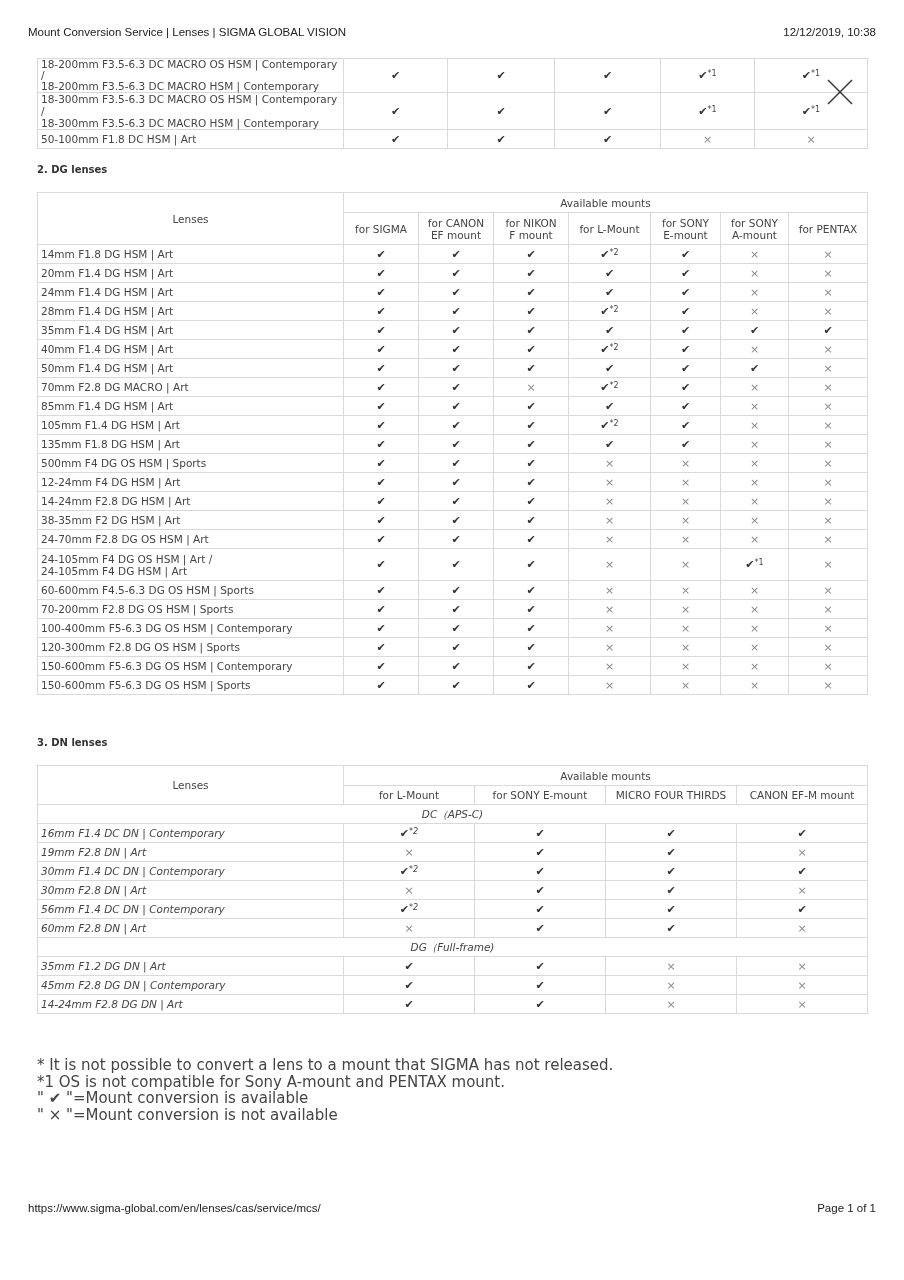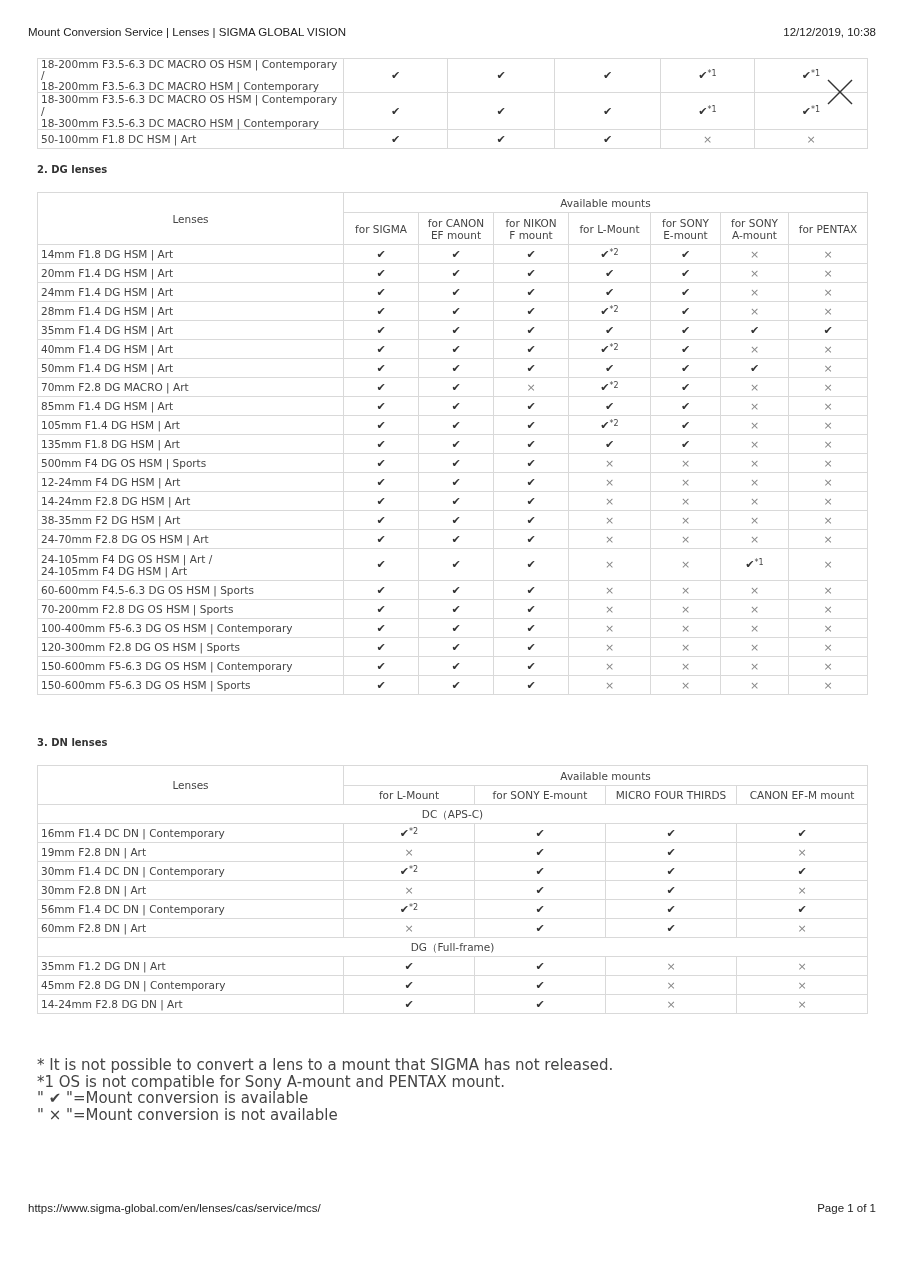--- a/index.html
+++ b/index.html
@@ -32,21 +32,21 @@
 
   #t2 { top:192px; }
   #t2 tr.h1 th { height:19px; }
   #t2 tr.h2 th { height:31px; }
   #t2 td { height:18px; }
   #t2 tr.tall td { height:31px; }
 
   #t3 { top:765px; }
   #t3 tr.h1 th { height:19px; }
   #t3 tr.h2 th { height:18px; }
-  #t3 td { height:18px; }
+  #t3 td { height:18px;font-style:italic; }
 
   .bigx { position:absolute; left:826px; top:78px; width:28px; height:28px; }
 
   .notes { position:absolute; left:37px; top:1057px; font-size:15px; color:#444; line-height:16.5px; }
   .notes div { white-space:nowrap; }
 </style>
 </head>
 <body>
 
 <div class="hdr">

